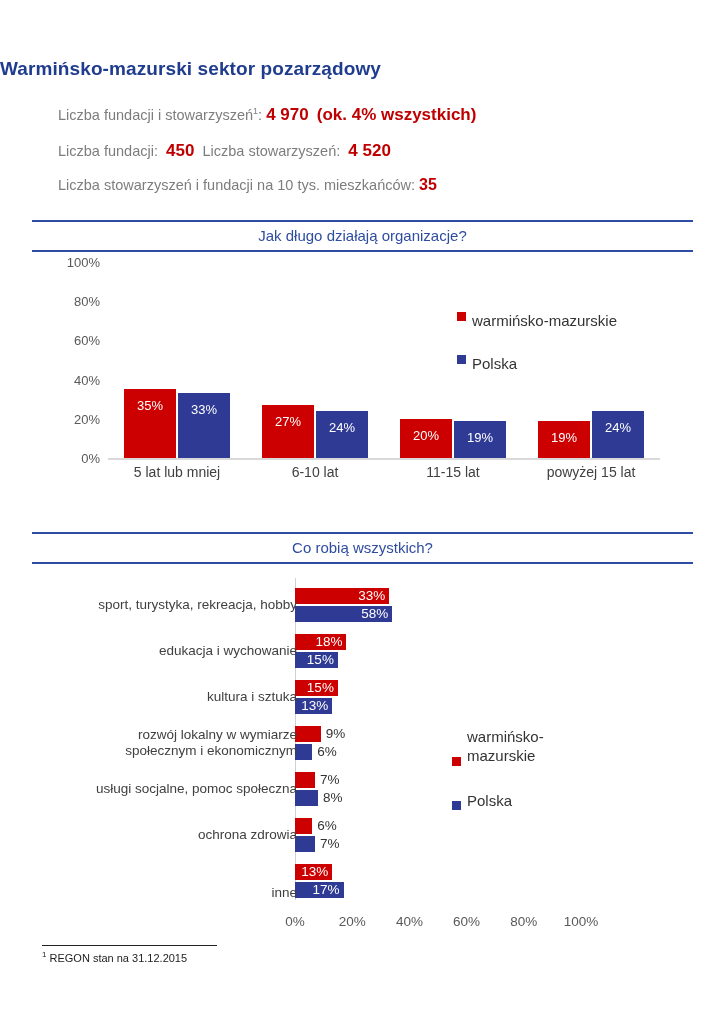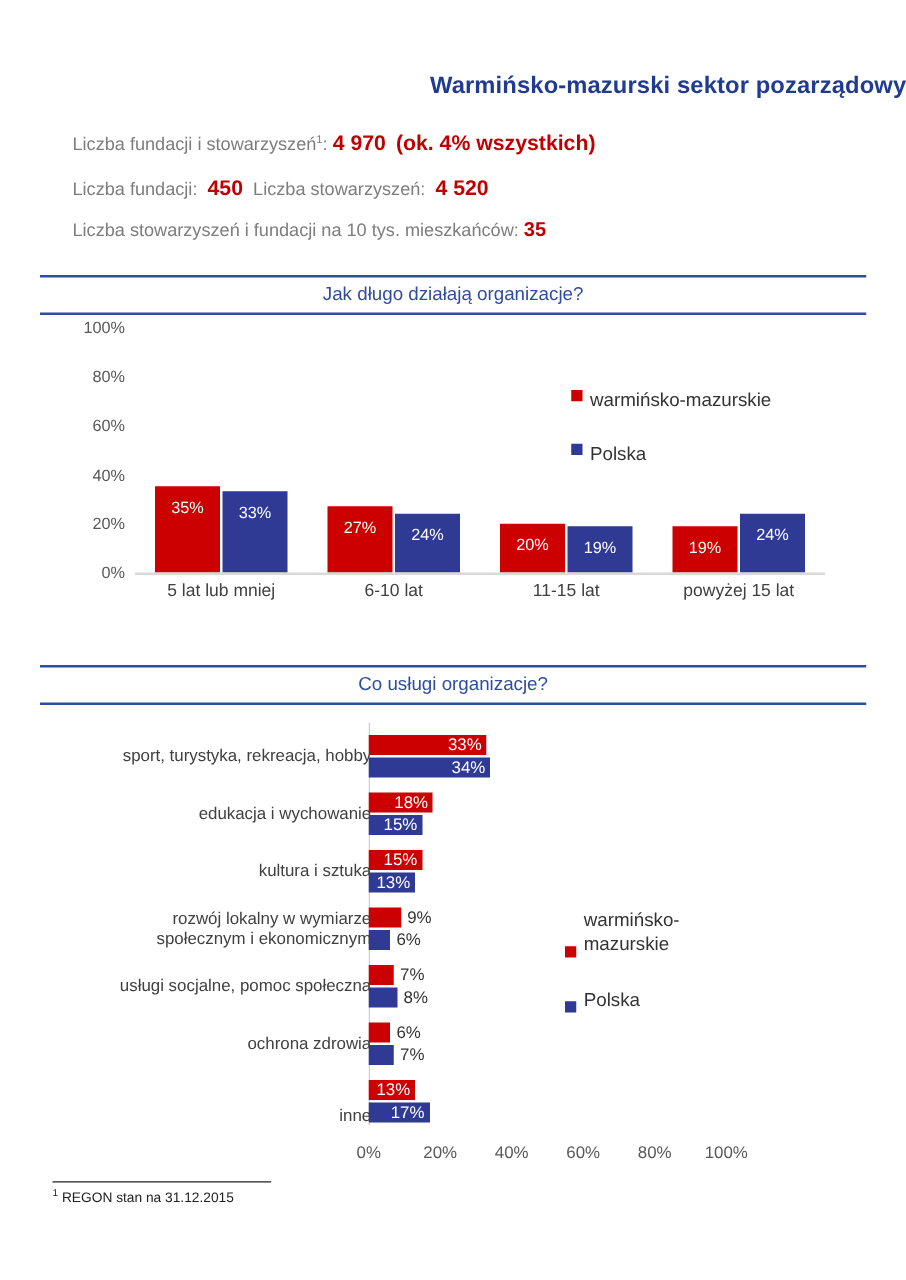--- a/index.html
+++ b/index.html
@@ -5,21 +5,21 @@
   html,body{margin:0;padding:0;}
   body{
     width:725px;height:1024px;background:#ffffff;
     font-family:"Liberation Sans",sans-serif;
     color:#222;overflow:hidden;position:relative;
   }
   .page{position:relative;width:725px;height:1024px;}
 
   
   .title{
-    position:absolute;left:0;top:58px;width:725px;text-align:right;
+    position:absolute;left:0;top:58px;width:725px;text-align:left;
     font-size:19px;font-weight:bold;color:#1f3c8e;letter-spacing:.1px;
   }
   .facts{position:absolute;left:42px;top:105px;width:660px;margin-left:16px;}
   .fact-line{font-size:14.5px;color:#7d7d7d;margin-bottom:16px;white-space:nowrap;line-height:1.15;}
   .fact-line .num{color:#c00000;font-weight:bold;font-size:17px;}
   .fact-line .num.small{font-size:16px;}
   .fact-line sup{font-size:9px;vertical-align:super;}
 
   
   .sec-head{position:absolute;left:32px;width:661px;}
@@ -167,21 +167,21 @@
       </div>
       <div class="item">
         <span class="sw blue"></span>
         <span>Polska</span>
       </div>
     </div>
   </div>
 
   <div class="sec-head" style="top:532px;">
     <div class="rule-top"></div>
-    <div class="sec-title">Co usługi organizacje?</div>
+    <div class="sec-title">Co robią wszystkich?</div>
     <div class="rule-bot"></div>
   </div>
 
   <div class="hchart">
     <div class="h-axisline" style="height: 322px;"></div>
     <div class="h-plot"></div>
     <div class="h-xlabels" style="top: 336px;">
         <span style="left: 263px;">0%</span>
         <span style="left: 320.2px;">20%</span>
         <span style="left: 377.4px;">40%</span>
@@ -198,21 +198,21 @@
         </span>
       </div>
       <div class="item">
         <span class="sw blue"></span>
         <span class="lab">Polska</span>
       </div>
     </div>
   <div class="h-bar red" style="top: 10px; width: 94.38px;"></div>
       <div class="h-val inside" style="top: 10px; left: 263px; width: 90.38px;">33%</div>
       <div class="h-bar blue" style="top: 28px; width: 97.24px;"></div>
-      <div class="h-val inside" style="top: 28px; left: 263px; width: 93.24px;">34%</div>
+      <div class="h-val inside" style="top: 28px; left: 263px; width: 93.24px;">58%</div>
       <div class="h-cat" style="top: 27px;">sport, turystyka, rekreacja, hobby</div>
       <div class="h-bar red" style="top: 56px; width: 51.48px;"></div>
       <div class="h-val inside" style="top: 56px; left: 263px; width: 47.48px;">18%</div>
       <div class="h-bar blue" style="top: 74px; width: 42.9px;"></div>
       <div class="h-val inside" style="top: 74px; left: 263px; width: 38.9px;">15%</div>
       <div class="h-cat" style="top: 73px;">edukacja i wychowanie</div>
       <div class="h-bar red" style="top: 102px; width: 42.9px;"></div>
       <div class="h-val inside" style="top: 102px; left: 263px; width: 38.9px;">15%</div>
       <div class="h-bar blue" style="top: 120px; width: 37.18px;"></div>
       <div class="h-val inside" style="top: 120px; left: 263px; width: 33.18px;">13%</div>

